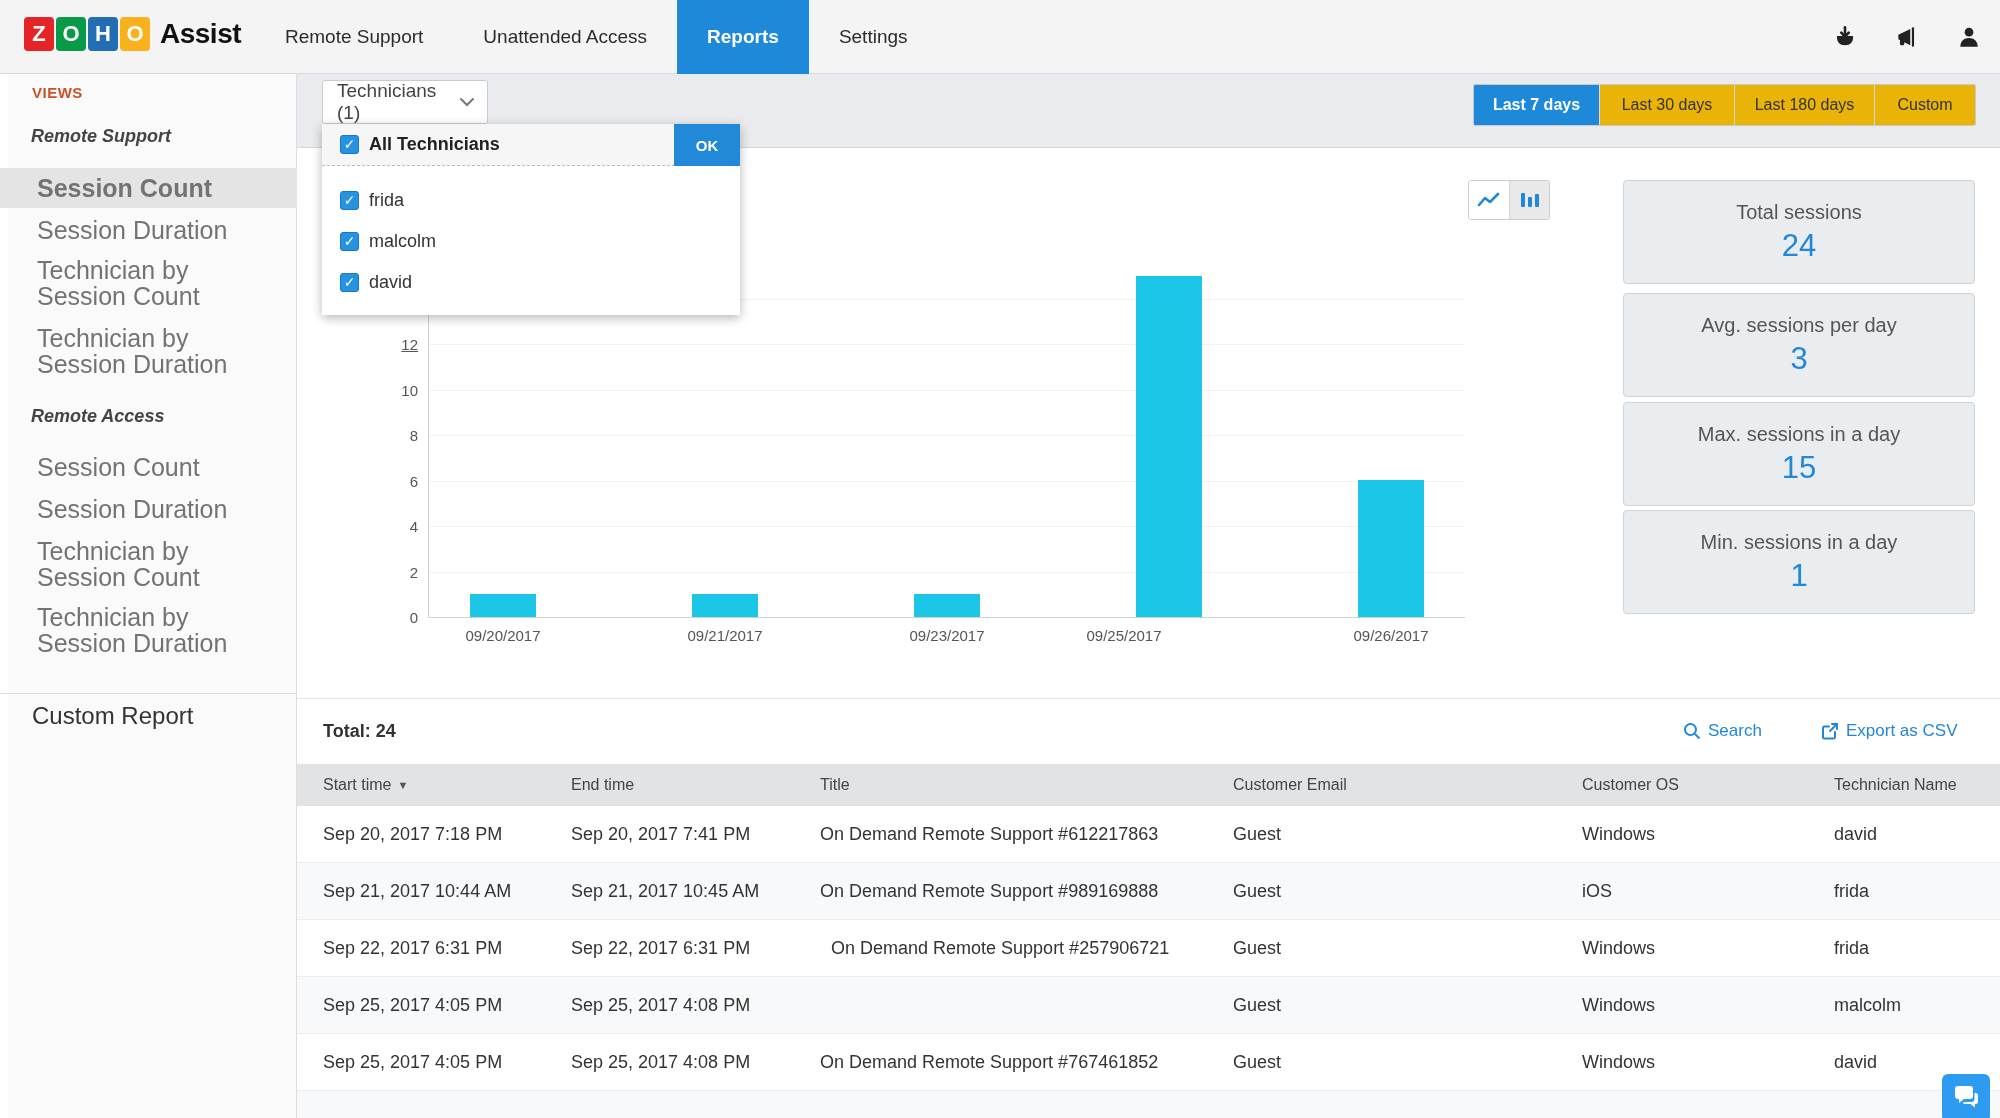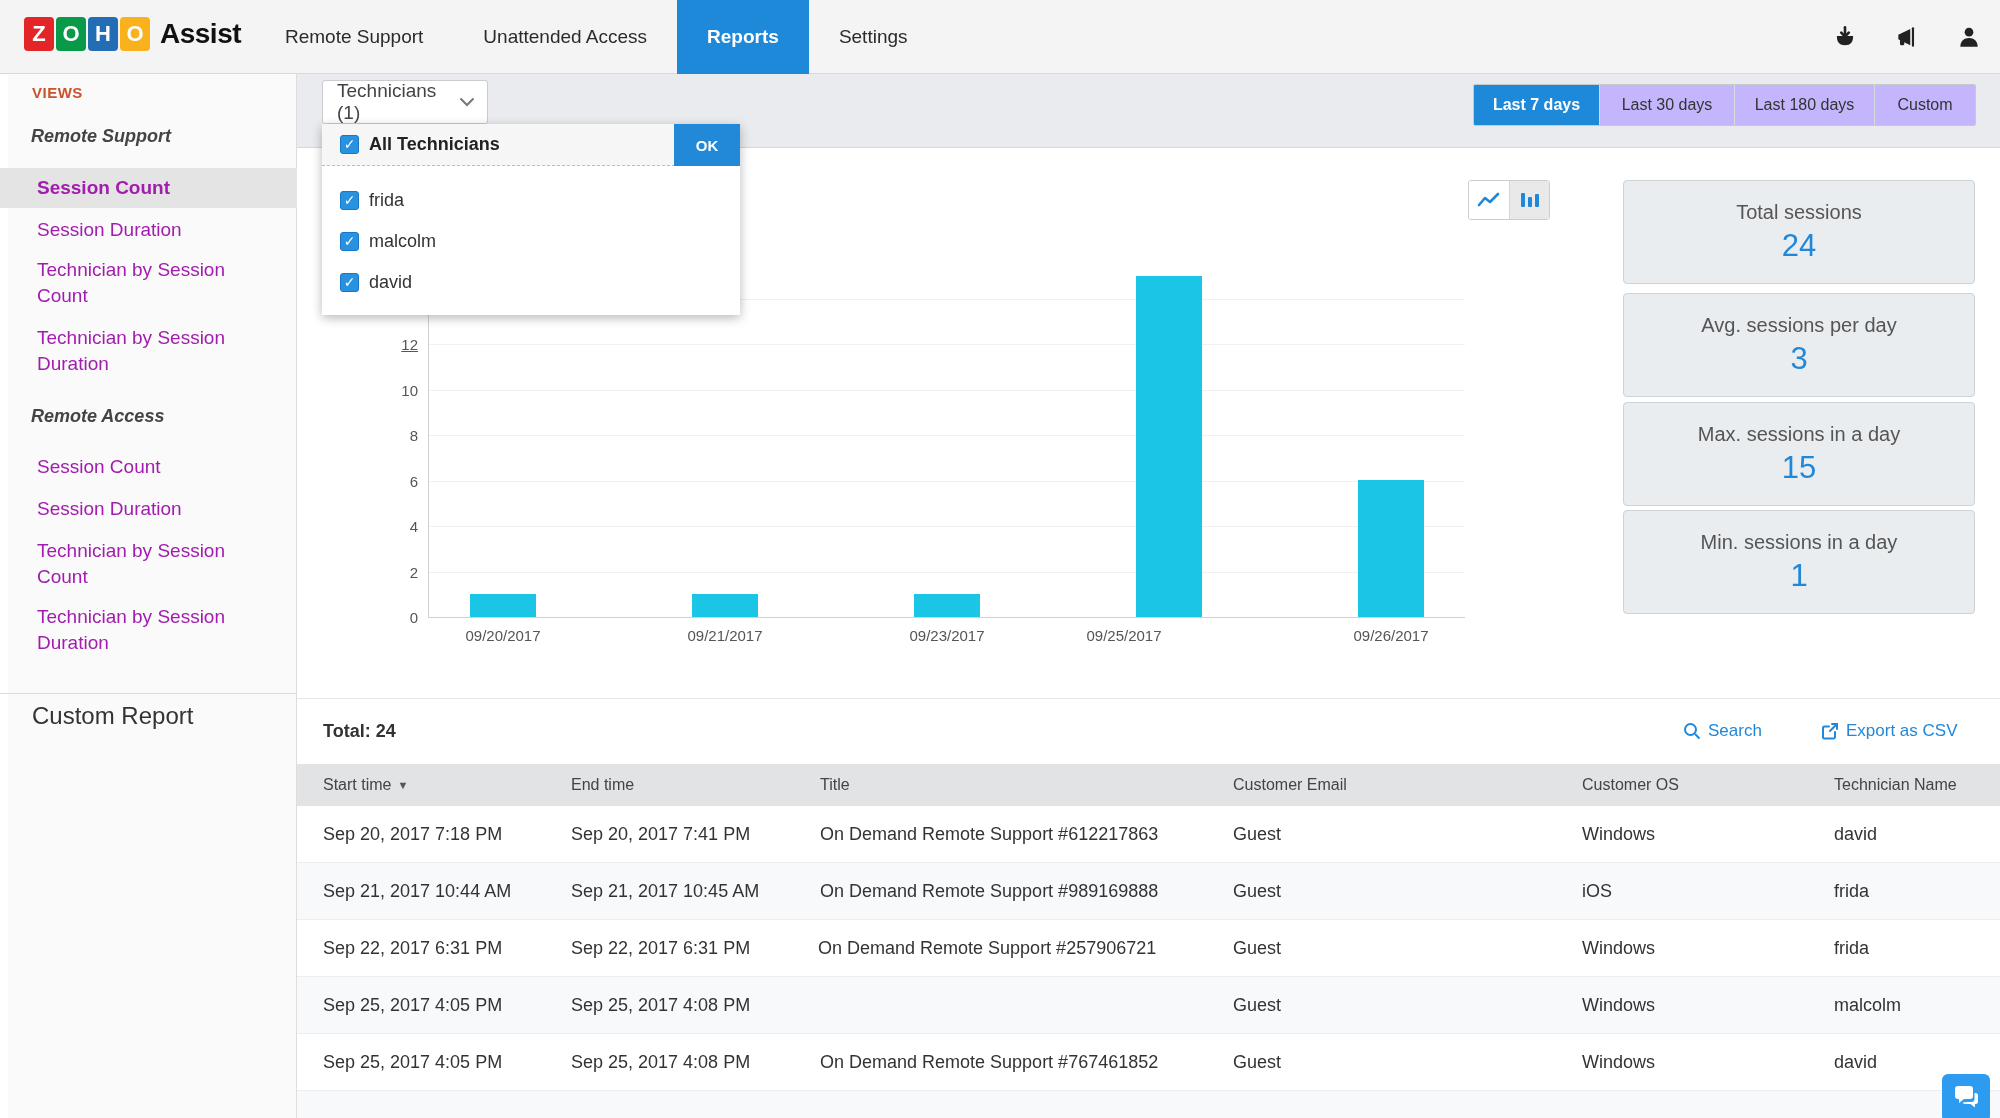--- a/index.html
+++ b/index.html
@@ -16,30 +16,30 @@
   .nav-item { height:74px; display:flex; align-items:center; padding:0 30px; font-size:19px; color:#2b2b2b; cursor:pointer; }
   .nav-item.active { background:#1e88d9; color:#fff; font-weight:bold; }
   #nav-icons { position:absolute; right:18px; top:0; height:74px; display:flex; align-items:center; gap:36px; }
   .nav-icon { width:26px; height:26px; display:flex; align-items:center; justify-content:center; cursor:pointer; }
 
   
   #sidebar { position:absolute; left:0; top:74px; width:297px; height:1044px; background:#fafafa; border-right:1px solid #dddddd; }
   #sidebar .gutter { position:absolute; left:0; top:0; width:8px; height:100%; background:#fff; }
   .views-label { position:absolute; left:32px; top:10px; font-size:15px; font-weight:bold; color:#c9532a; letter-spacing:0.5px; }
   .side-header { position:absolute; left:31px; font-size:18px; font-weight:bold; font-style:italic; color:#444; }
-  .side-item { position:absolute; left:37px; width:225px; font-size:19px; color:#a21caf; line-height:26px; cursor:pointer; }
+  .side-item { position:absolute; left:37px; width:225px; font-size:25px; color:#737373; line-height:26px; cursor:pointer; }
   .side-item.selected-row { left:0; width:297px; padding-left:37px; background:#e4e4e4; font-weight:bold; height:40px; display:flex; align-items:center; }
   .side-divider { position:absolute; left:0; width:297px; border-top:1px solid #dcdcdc; }
   .custom-report { position:absolute; left:32px; font-size:24px; color:#333; cursor:pointer; }
 
   
   #toolbar { position:absolute; left:297px; top:74px; width:1703px; height:74px; background:#e9ebee; border-bottom:1px solid #d5d8da; }
   #tech-btn { position:absolute; left:25px; top:6px; width:166px; height:44px; background:#fff; border:1px solid #c8ccce; border-radius:3px; display:flex; align-items:center; padding:0 12px 0 14px; font-size:19px; color:#444; cursor:pointer; justify-content:space-between; }
   #date-group { position:absolute; left:1176px; top:10px; height:42px; display:flex; border:1px solid #c6cacc; border-radius:2px; overflow:hidden; background:#fff; }
-  .date-btn { height:40px; display:flex; align-items:center; justify-content:center; font-size:16px; color:#333; background:#c4b5fd; border-left:1px solid #d9dcde; cursor:pointer; }
+  .date-btn { height:40px; display:flex; align-items:center; justify-content:center; font-size:16px; color:#333; background:#eab308; border-left:1px solid #d9dcde; cursor:pointer; }
   .date-btn:first-child { border-left:none; }
   .date-btn.active { background:#1e88d9; color:#fff; font-weight:bold; }
 
   
   #chart-panel { position:absolute; left:297px; top:148px; width:1703px; height:550px; background:#fff; }
   .gridline { position:absolute; height:1px; background:#f0f1f2; }
   .axis-v { position:absolute; width:1px; background:#cfd2d4; }
   .axis-h { position:absolute; height:1px; background:#cfd2d4; }
   .y-tick { position:absolute; width:34px; text-align:right; font-size:15px; color:#555; }
   .x-tick { position:absolute; width:140px; text-align:center; font-size:15px; color:#555; }
@@ -308,21 +308,21 @@
           <div class="td" style="left: 26px;">Sep 21, 2017 10:44 AM</div>
           <div class="td" style="left: 274px;">Sep 21, 2017 10:45 AM</div>
           <div class="td" style="left: 523px;">On Demand Remote Support #989169888</div>
           <div class="td" style="left: 936px;">Guest</div>
           <div class="td" style="left: 1285px;">iOS</div>
           <div class="td" style="left: 1537px;">frida</div>
         </div>
         <div class="tr" style="top: 156px;">
           <div class="td" style="left: 26px;">Sep 22, 2017 6:31 PM</div>
           <div class="td" style="left: 274px;">Sep 22, 2017 6:31 PM</div>
-          <div class="td" style="left: 521px;">On Demand Remote Support #257906721</div>
+          <div class="td" style="left: 534px;">On Demand Remote Support #257906721</div>
           <div class="td" style="left: 936px;">Guest</div>
           <div class="td" style="left: 1285px;">Windows</div>
           <div class="td" style="left: 1537px;">frida</div>
         </div>
         <div class="tr alt" style="top: 213px;">
           <div class="td" style="left: 26px;">Sep 25, 2017 4:05 PM</div>
           <div class="td" style="left: 274px;">Sep 25, 2017 4:08 PM</div>
           <div class="td" style="left: 936px;">Guest</div>
           <div class="td" style="left: 1285px;">Windows</div>
           <div class="td" style="left: 1537px;">malcolm</div>

